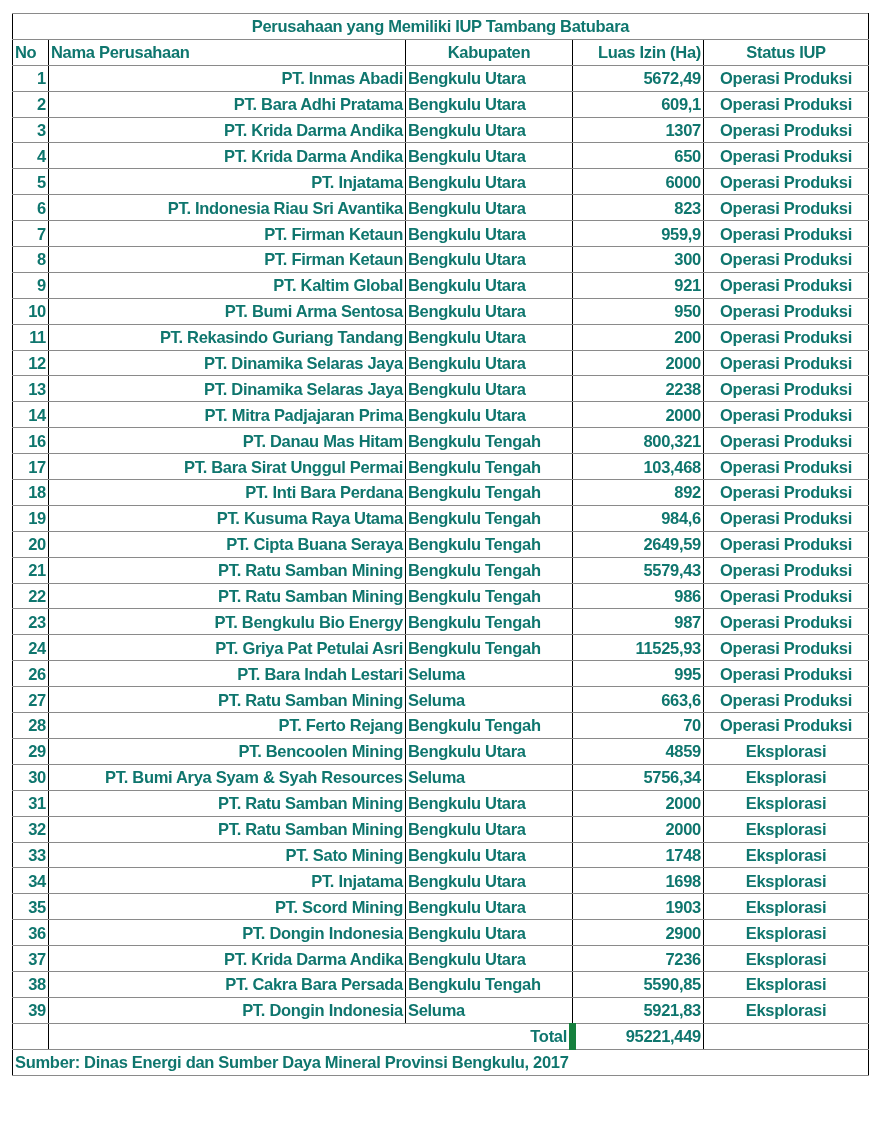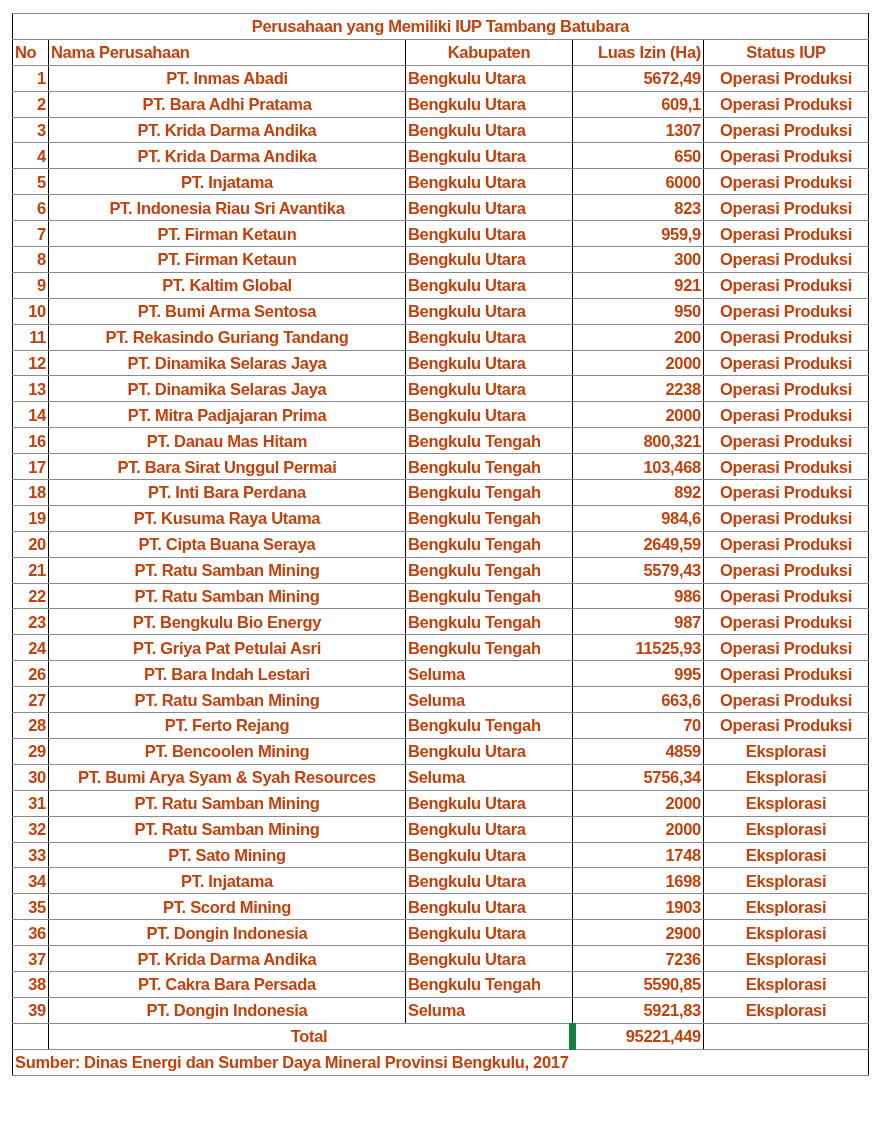--- a/index.html
+++ b/index.html
@@ -4,21 +4,21 @@
   <style>
     html, body { margin: 0; padding: 0; background: #ffffff; }
     body { width: 879px; height: 1137px; position: relative; overflow: hidden; }
     .sheet {
       position: absolute; left: 12px; top: 13px;
       width: 856px;
       border-collapse: collapse;
       font-family: "Liberation Sans", sans-serif;
       font-size: 16.5px;
       font-weight: bold;
-      color: #c2410c;
+      color: #0f766e;
       table-layout: fixed;
       letter-spacing: -0.3px;
     }
     .sheet td, .sheet th {
       padding: 0 2px;
       height: 24.9px;
       line-height: 24px;
       white-space: nowrap;
       overflow: hidden;
       border-top: 1px solid #8a8a8a;
@@ -27,21 +27,21 @@
     }
     .sheet tr > *:first-child { border-left: 1px solid #000; }
     .sheet tr > *:last-child { border-right: 1px solid #000; }
     .vline { border-right: 1px solid #000; }
     .title-cell { text-align: center; height: 25px; }
     .hdr-no { text-align: left; margin-left: 41px; }
     .hdr-name { text-align: left; }
     .hdr-center { text-align: center; }
     .hdr-luas { text-align: right; }
     .c-no { text-align: right; padding-right: 1px; }
-    .c-name { text-align: center; padding-left: 1px; }
+    .c-name { text-align: right; padding-left: 1px; }
     .c-kab { }
     .c-luas { text-align: right; padding-right: 1px; }
     .c-status { text-align: center; }
     .footer-cell { text-align: left; padding-left: 1px; }
     .weak { font-weight: normal; }
   </style>
 </head>
 <body>
 
 <table class="sheet">

